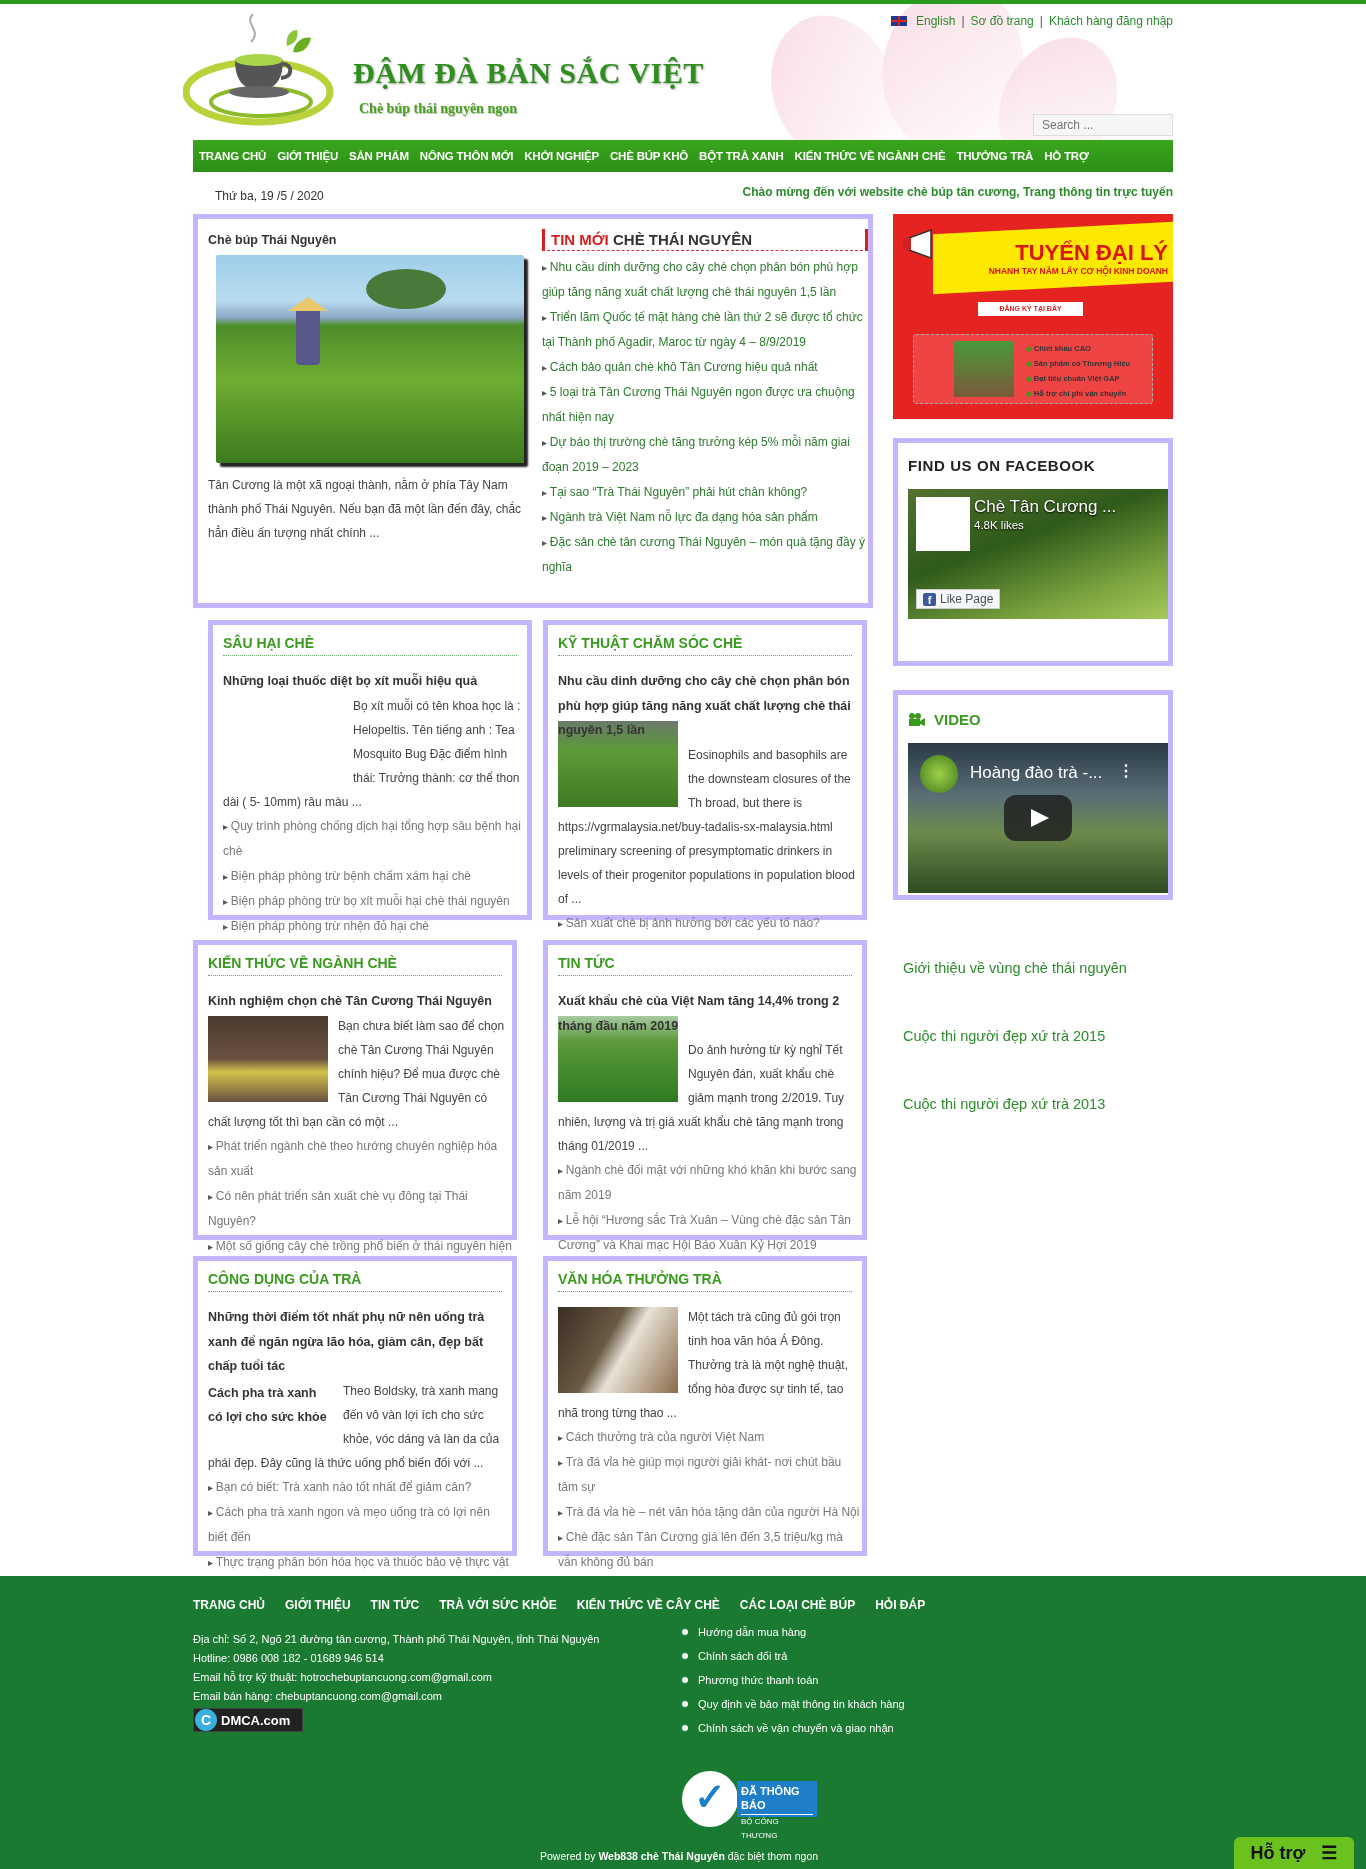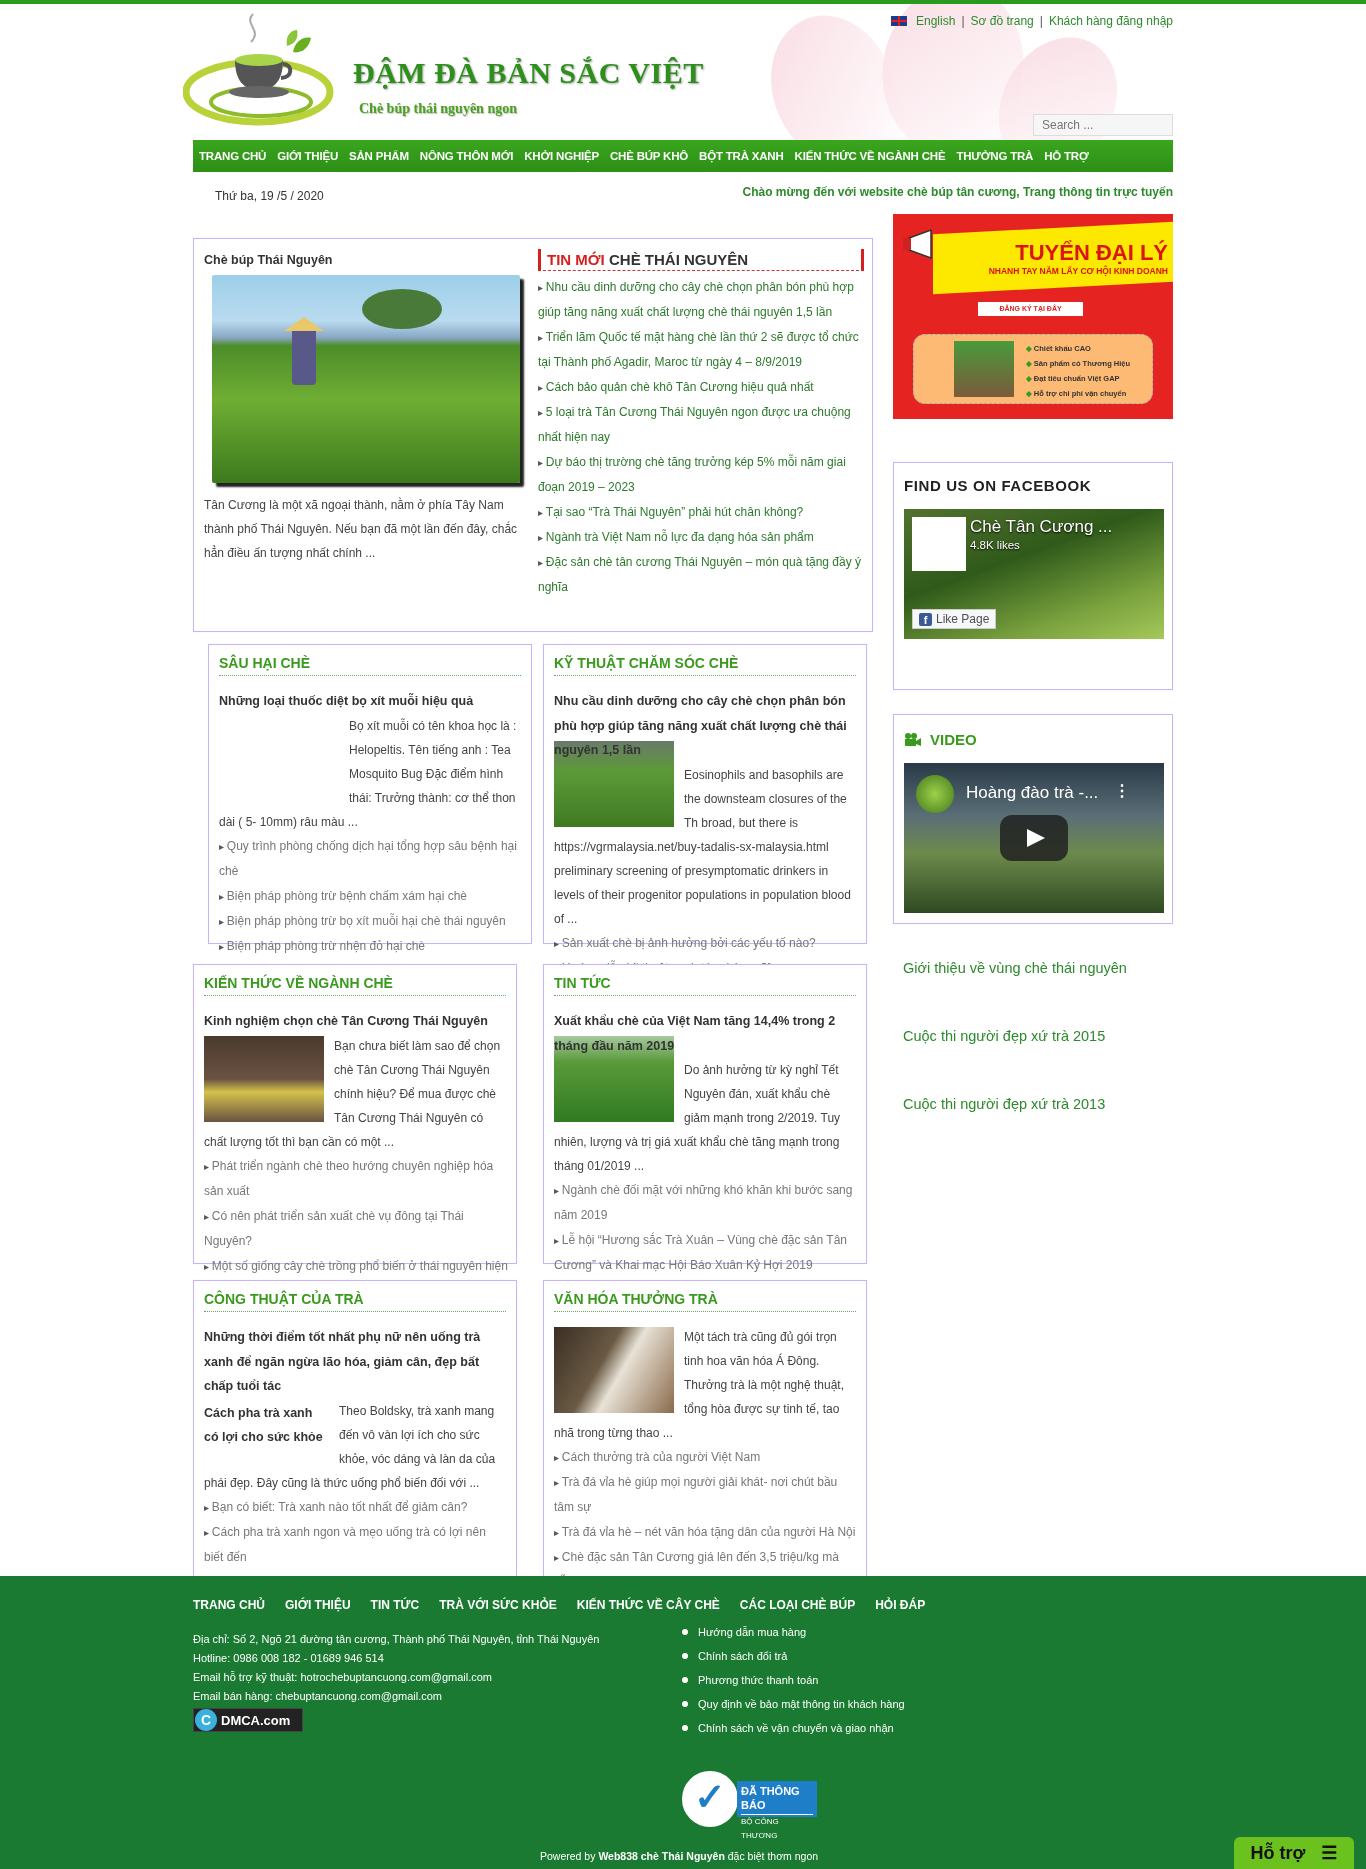--- a/index.html
+++ b/index.html
@@ -23,21 +23,21 @@
   .search { position: absolute; right: 0; top: 110px; width: 140px; height: 22px; border: 1px solid #ddd; background: #f6f6f6; font-size: 12px; color: #777; padding: 3px 8px; font-family: "Liberation Sans", sans-serif; }
 
   
   .nav { position: absolute; left: 193px; top: 140px; width: 980px; height: 32px; background: linear-gradient(#3aa51e, #2c8f16); display: flex; align-items: center; padding-left: 6px; }
   .nav a { color: #fff; font-size: 11.5px; font-weight: bold; text-decoration: none; margin-right: 11px; letter-spacing: -.2px; white-space: nowrap; }
 
   .dateline { position: absolute; left: 193px; top: 189px; font-size: 12px; color: #333; margin-left: 22px; }
   .welcome { position: absolute; right: 193px; top: 185px; font-size: 12px; color: #2d8a2d; font-weight: bold; }
 
   
-  .box { position: absolute; background: #fff; border: 1px solid #c4b5fd; box-shadow: 0 0 3px rgba(0,0,0,.04); margin-top: 24px; }
+  .box { position: absolute; background: #fff; border: 5px solid #c4b5fd; box-shadow: 0 0 3px rgba(0,0,0,.04); }
   .feature { left: 193px; top: 214px; width: 680px; height: 394px; }
   .feat-left { position: absolute; left: 10px; top: 14px; width: 320px; }
   .feat-title { font-weight: bold; font-size: 12.5px; color: #333; margin-bottom: 8px; }
   .feat-img { width: 308px; height: 208px; margin-left: 8px; border-radius: 2px; box-shadow: 4px 4px 2px #222; background: linear-gradient(#9ccfe8 0%, #b9dbef 22%, #8aa8c5 30%, #4d8d2a 34%, #6fae33 60%, #3c7a1e 100%); position: relative; overflow: hidden; }
   .feat-text { margin-top: 10px; font-size: 12px; line-height: 24px; color: #444; }
   .feat-right { position: absolute; left: 344px; top: 10px; width: 326px; }
   .news-head { border-left: 3px solid #d61f1f; border-right: 3px solid #d61f1f; border-bottom: 1px dashed #c33; padding: 2px 6px; font-size: 15px; font-weight: bold; color: #333; }
   .news-head .red { color: #d61f1f; }
   .bul { font-size: 12px; line-height: 25px; color: #2d7a2d; }
   .bul::before { content: "▸ "; color: #555; font-size: 10px; }
@@ -51,21 +51,21 @@
   .list { clear: both; }
   .list .item { font-size: 12px; line-height: 25px; color: #777; }
   .list .item::before { content: "▸ "; color: #555; font-size: 10px; }
 
   
   .ad { position: absolute; left: 893px; top: 214px; width: 280px; height: 205px; background: #e52421; overflow: hidden; }
   .ad-yellow { position: absolute; left: 40px; top: 14px; width: 240px; height: 60px; background: #fde800; transform: skewY(-3deg); }
   .ad-title { position: absolute; left: 90px; top: 26px; width: 185px; text-align: right; font-size: 22px; font-weight: bold; color: #d91515; font-family: Liberation Sans, sans-serif; }
   .ad-sub { position: absolute; left: 60px; top: 52px; width: 215px; text-align: right; font-size: 8.5px; font-weight: bold; color: #d91515; }
   .ad-btn { position: absolute; left: 85px; top: 88px; width: 105px; height: 14px; background: #fff; color: #d22; font-size: 7px; font-weight: bold; text-align: center; line-height: 14px; }
-  .ad-card { position: absolute; left: 20px; top: 120px; width: 240px; height: 70px; background: #fdba74; border: 1px dashed #aaa; border-radius: 12px; }
+  .ad-card { position: absolute; left: 20px; top: 120px; width: 240px; height: 70px; background: #ef4444; border: 1px dashed #aaa; border-radius: 3px; }
   .ad-card ul { position: absolute; left: 112px; top: 6px; list-style: none; }
   .ad-card li { font-size: 7.5px; line-height: 15px; color: #333; font-weight: bold; }
   .ad-card li::before { content: "◆ "; color: #3a9a1e; }
   .megaphone { position: absolute; left: 8px; top: 14px; width: 40px; height: 32px; }
 
   .fb-box { left: 893px; top: 438px; width: 280px; height: 228px; }
   .fb-head { position: absolute; left: 10px; top: 14px; font-size: 15px; font-weight: bold; color: #222; letter-spacing: .6px; }
   .fb-cover { position: absolute; left: 10px; top: 46px; width: 260px; height: 130px; background: linear-gradient(160deg, #53722f, #2f5a1a 40%, #7aa23e 75%, #a5c85a); overflow: hidden; }
   .fb-avatar { position: absolute; left: 8px; top: 8px; width: 54px; height: 54px; background: #fff; }
   .fb-name { position: absolute; left: 66px; top: 8px; color: #fff; font-size: 17px; text-shadow: 0 1px 2px #000; }
@@ -238,21 +238,21 @@
     <div class="list">
       <div class="item">Ngành chè đối mặt với những khó khăn khi bước sang năm 2019</div>
       <div class="item">Lễ hội “Hương sắc Trà Xuân – Vùng chè đặc sản Tân Cương” và Khai mạc Hội Báo Xuân Kỷ Hợi 2019</div>
       <div class="item">Ngành chè ‘đánh rơi’ 1.000 tỷ đồng mỗi năm</div>
       <div class="item">Khó khăn hơn khi Trung Quốc mượn tên công ty Việt</div>
     </div>
   </div>
 </div>
 
 <div class="box section" style="left:193px;top:1256px;">
-  <div class="sec-head">CÔNG THUẬT CỦA TRÀ</div>
+  <div class="sec-head">CÔNG DỤNG CỦA TRÀ</div>
   <div class="sec-body">
     <div class="post-title">Những thời điểm tốt nhất phụ nữ nên uống trà xanh để ngăn ngừa lão hóa, giảm cân, đẹp bất chấp tuổi tác</div>
     <div class="thumb post-title" style="height:auto;width:125px;">Cách pha trà xanh có lợi cho sức khỏe</div>
     <div class="excerpt">Theo Boldsky, trà xanh mang đến vô vàn lợi ích cho sức khỏe, vóc dáng và làn da của phái đẹp. Đây cũng là thức uống phổ biến đối với ...</div>
     <div class="list">
       <div class="item">Bạn có biết: Trà xanh nào tốt nhất để giảm cân?</div>
       <div class="item">Cách pha trà xanh ngon và mẹo uống trà có lợi nên biết đến</div>
       <div class="item">Thực trạng phân bón hóa học và thuốc bảo vệ thực vật trong sản xuất chè</div>
     </div>
   </div>

